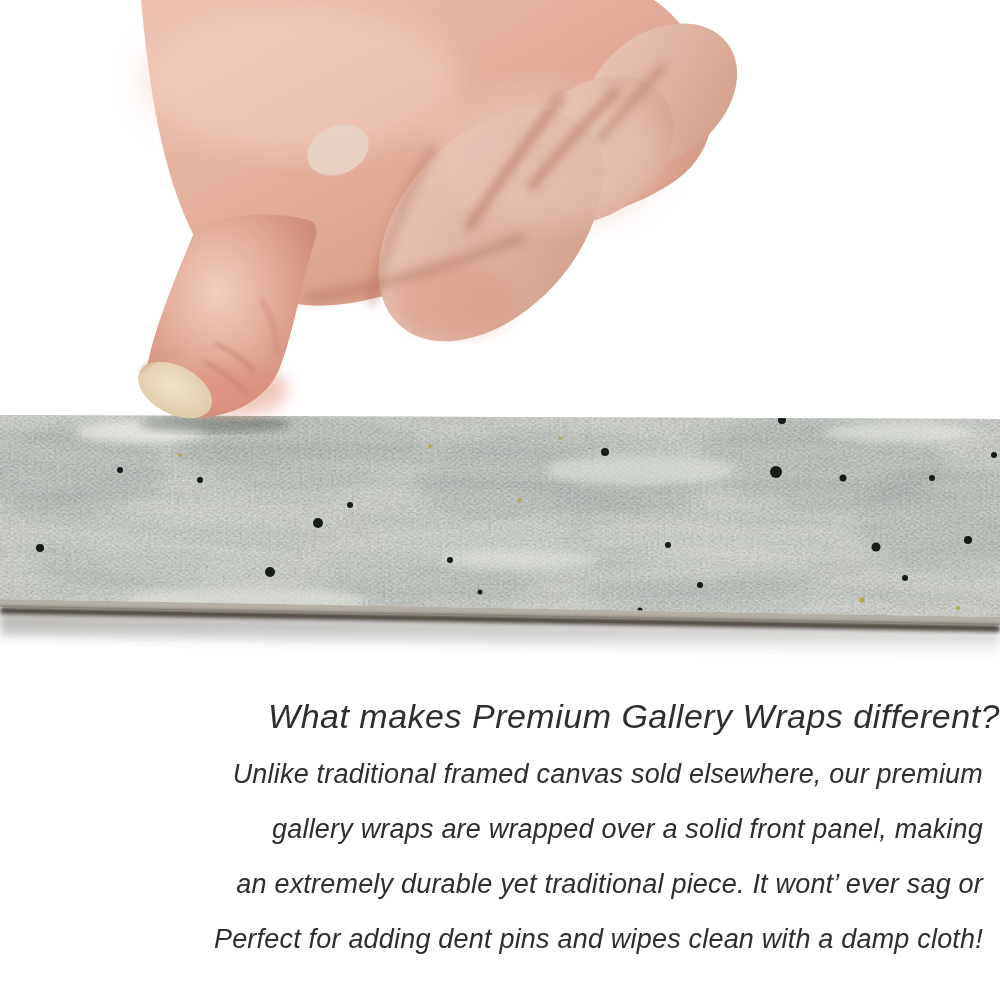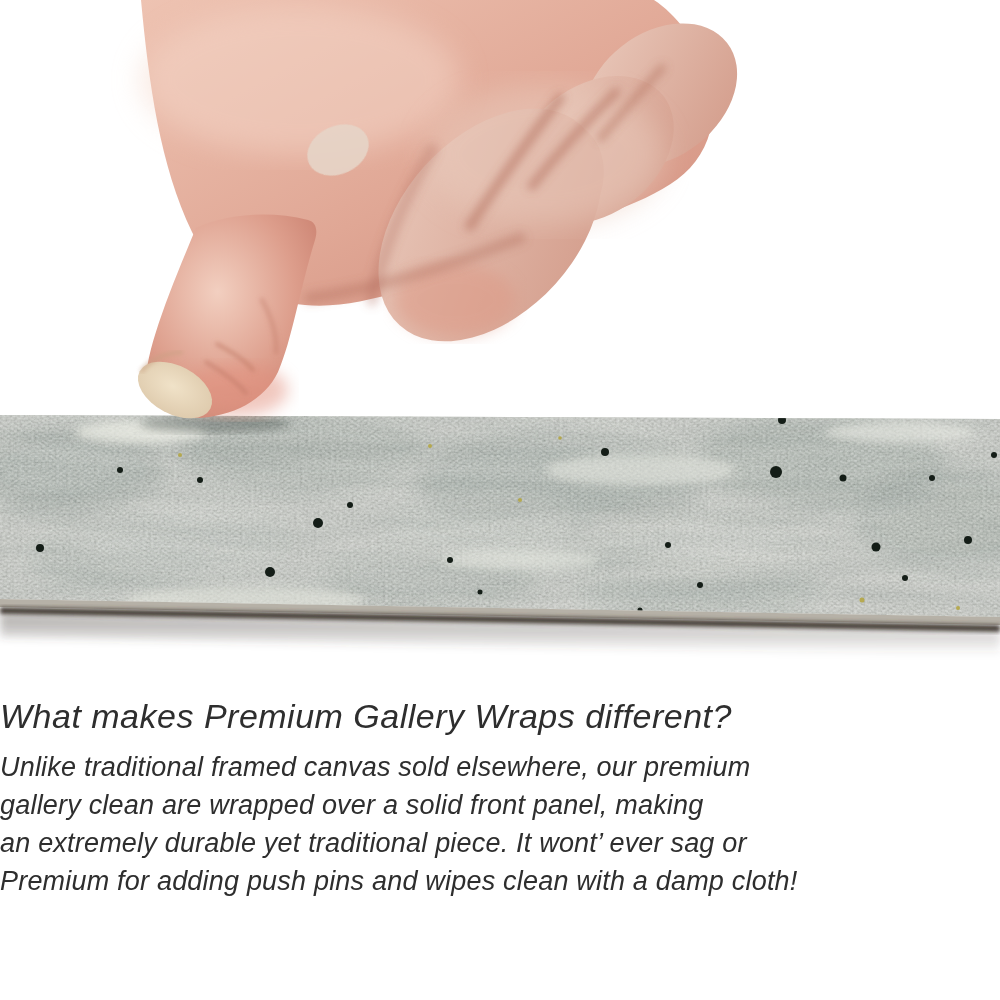--- a/index.html
+++ b/index.html
@@ -1,21 +1,21 @@
 <!DOCTYPE html>
 <html style="--text: #2e2e2e;"><head>
 <meta charset="utf-8">
 <style>
   html,body{margin:0;padding:0;}
   body{font-family:"Liberation Sans",sans-serif;background:#ffffff;}
   .page{position:relative;width:1000px;height:1000px;background:#ffffff;overflow:hidden;}
   .photo{position:absolute;top:0;left:0;width:1000px;height:660px;}
-  .copy{position:absolute;top:694px;left:0;width:1000px;text-align:left;color:var(--text,#2e2e2e);}
+  .copy{position:absolute;top:694px;left:0;width:1000px;text-align:right;color:var(--text,#2e2e2e);}
   .copy h1{margin:0 0 10px 0;font-size:34px;line-height:44px;font-style:italic;font-weight:400;letter-spacing:.5px;}
-  .copy p{margin:0;font-size:27px;line-height:38px;font-style:italic;font-weight:400;letter-spacing:.2px;white-space:nowrap;}
+  .copy p{margin:17px;font-size:27px;line-height:38px;font-style:italic;font-weight:400;letter-spacing:.2px;white-space:nowrap;}
 </style>
 </head>
 <body style="background: rgb(255, 255, 255);">
 
 <div class="page">
 
   <svg class="photo" viewBox="0 0 1000 660" xmlns="http://www.w3.org/2000/svg">
     <defs>
       <clipPath id="stripClip">
           <path d="M0,415 L1000,419 L1000,617 L0,599 Z"></path>
@@ -201,18 +201,18 @@
           <path d="M206,362 C221,371 236,381 246,393" stroke-width="4" opacity="0.5"></path>
           <path d="M262,300 C272,318 277,336 276,352" stroke-width="5" opacity="0.35"></path>
         </g>
       </g>
     </g>
   </svg>
 
   <div class="copy">
     <h1>What makes Premium Gallery Wraps different?</h1>
     <p>Unlike traditional framed canvas sold elsewhere, our premium</p>
-    <p>gallery clean are wrapped over a solid front panel, making</p>
+    <p>gallery wraps are wrapped over a solid front panel, making</p>
     <p>an extremely durable yet traditional piece. It wont’ ever sag or</p>
-    <p>Premium for adding push pins and wipes clean with a damp cloth!</p>
+    <p>Perfect for adding dent pins and wipes clean with a damp cloth!</p>
   </div>
 
 </div>
 
 </body></html>

